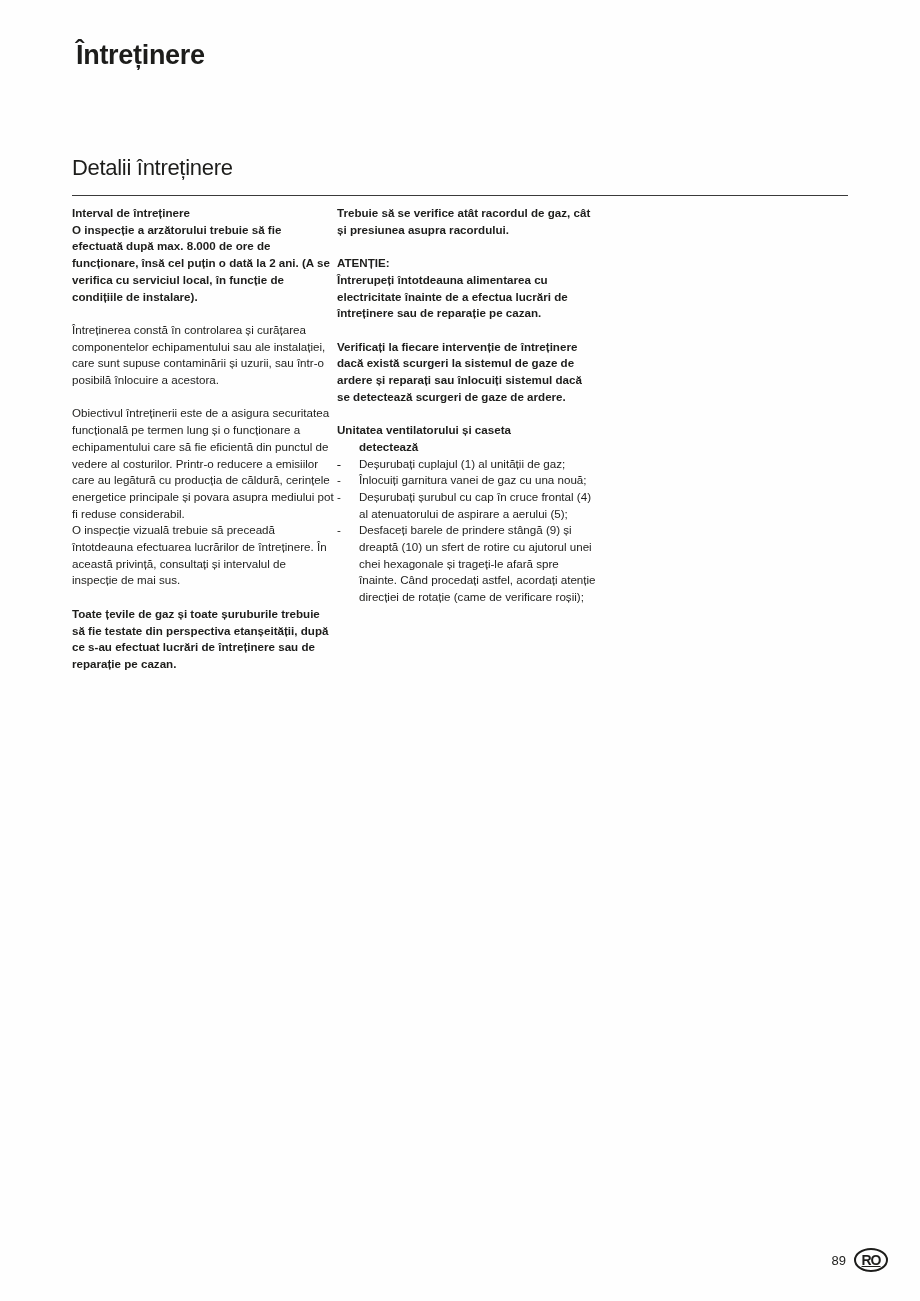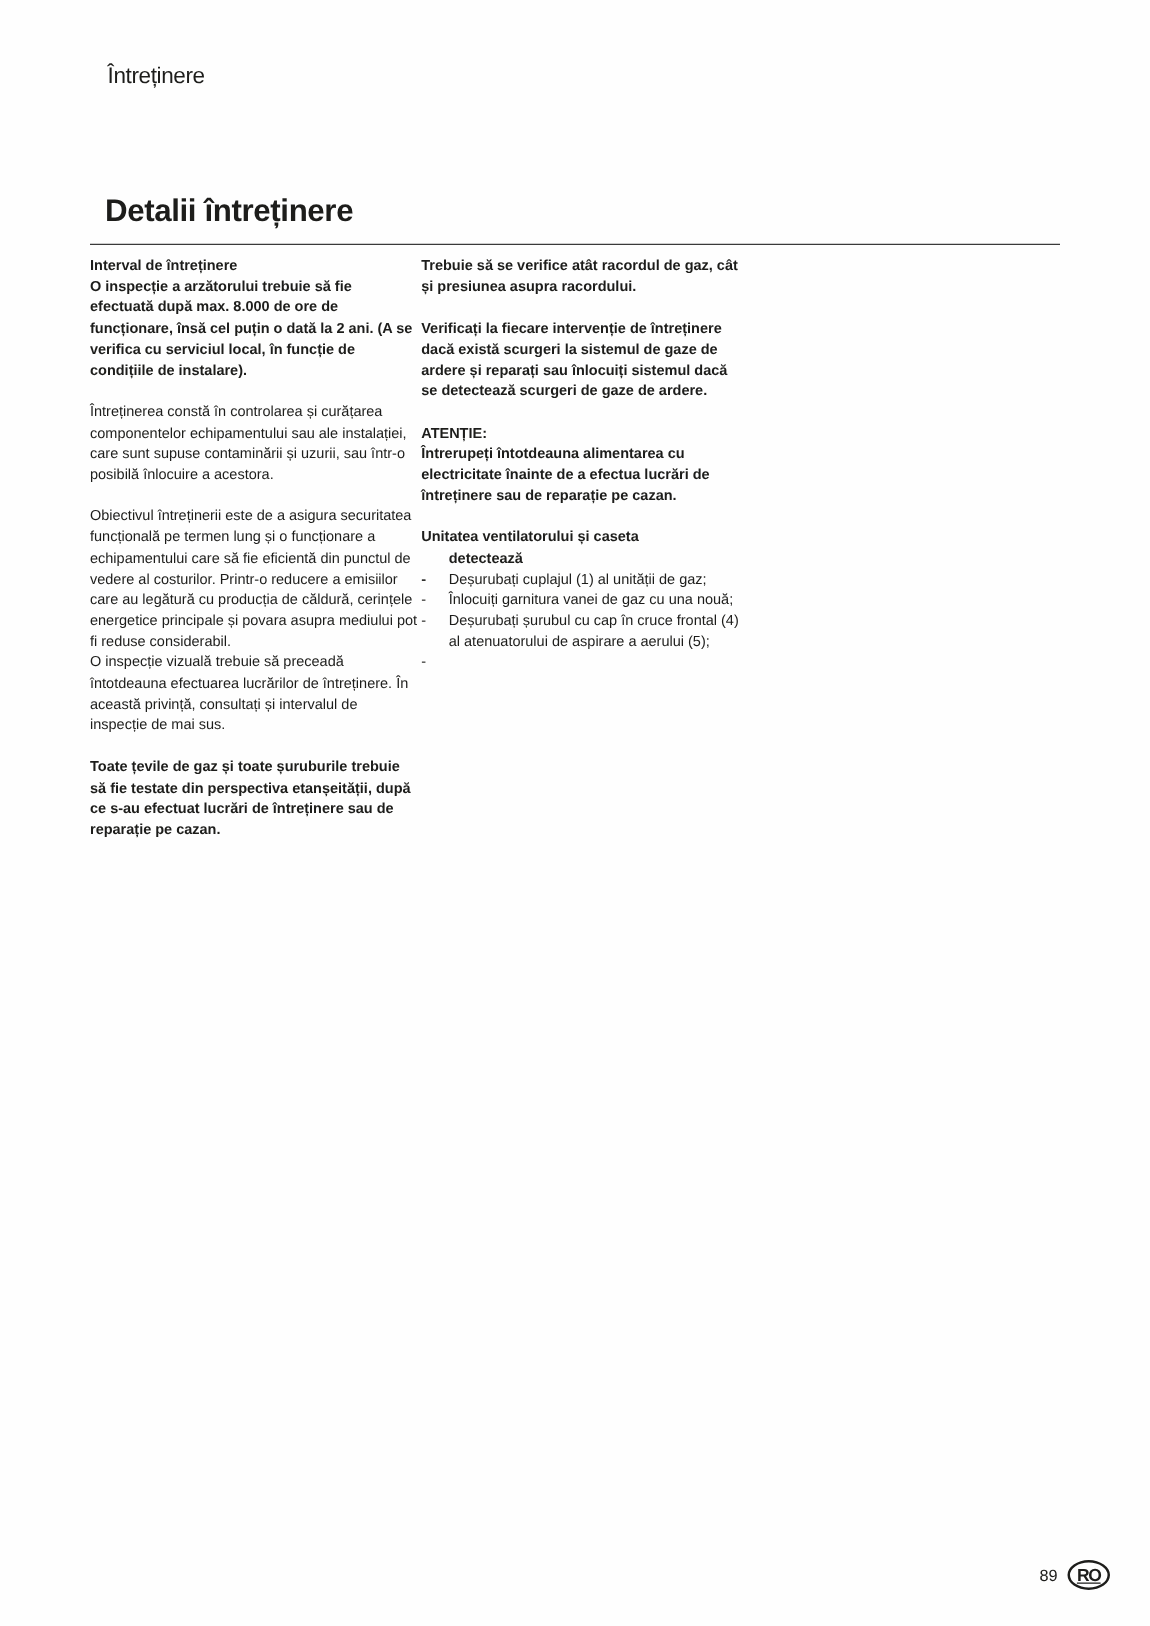--- a/index.html
+++ b/index.html
@@ -1,19 +1,19 @@
 <!DOCTYPE html>
 <html><head>
   <meta charset="utf-8">
   <style>
     html, body { margin: 0; padding: 0; background: #fefefe; }
     body { width: 920px; height: 1301px; position: relative; overflow: hidden;
            font-family: "Liberation Sans", sans-serif; color: #1d1d1b; }
-    .page-title { position: absolute; left: 72px; top: 36px; font-size: 18px; font-weight: normal; letter-spacing: -0.3px; margin: 14px; }
-    .section-title { position: absolute; left: 84px; top: 155px; font-size: 25px; font-weight: bold; letter-spacing: -0.3px; margin: 0; }
+    .page-title { position: absolute; left: 72px; top: 36px; font-size: 27px; font-weight: bold; letter-spacing: -0.3px; margin: 4px; }
+    .section-title { position: absolute; left: 72px; top: 155px; font-size: 22px; font-weight: normal; letter-spacing: -0.3px; margin: 0; }
     .rule { position: absolute; left: 72px; top: 195px; width: 776px; height: 0; border-top: 1.6px solid #3a3a3a; }
     .col { position: absolute; top: 205px; width: 262px; font-size: 11.6px; line-height: 16.7px; }
     .col-1 { left: 72px; }
     .col-2 { left: 337px; width: 260px; }
     .p { margin: 0 0 16.7px 0; white-space: pre-line; }
     .b { font-weight: bold; }
     .sub { display: block; padding-left: 22px; }
     ul.steps { list-style: none; margin: 0; padding: 0; }
     ul.steps li { position: relative; padding-left: 22px; }
     ul.steps li .dash { position: absolute; left: 0; top: 0; }
@@ -30,28 +30,28 @@
 
 <div class="col col-1">
   <div class="p b"><span>Interval de întreținere</span><br><span>O inspecție a arzătorului trebuie să fie efectuată după max. 8.000 de ore de funcționare, însă cel puțin o dată la 2 ani. (A se verifica cu serviciul local, în funcție de condițiile de instalare).</span></div>
   <div class="p">Întreținerea constă în controlarea și curățarea componentelor echipamentului sau ale instalației, care sunt supuse contaminării și uzurii, sau într-o posibilă înlocuire a acestora.</div>
   <div class="p"><span>Obiectivul întreținerii este de a asigura securitatea funcțională pe termen lung și o funcționare a echipamentului care să fie eficientă din punctul de vedere al costurilor. Printr-o reducere a emisiilor care au legătură cu producția de căldură, cerințele energetice principale și povara asupra mediului pot fi reduse considerabil.</span><br><span>O inspecție vizuală trebuie să preceadă întotdeauna efectuarea lucrărilor de întreținere. În această privință, consultați și intervalul de inspecție de mai sus.</span></div>
   <div class="p b">Toate țevile de gaz și toate șuruburile trebuie să fie testate din perspectiva etanșeității, după ce s-au efectuat lucrări de întreținere sau de reparație pe cazan.</div>
 </div>
 
 <div class="col col-2">
   <div class="p b">Trebuie să se verifice atât racordul de gaz, cât și presiunea asupra racordului.</div>
+  <div class="p b"><span>ATENȚIE:</span><br><span>Întrerupeți întotdeauna alimentarea cu electricitate înainte de a efectua lucrări de întreținere sau de reparație pe cazan.</span></div>
   <div class="p b">Verificați la fiecare intervenție de întreținere dacă există scurgeri la sistemul de gaze de ardere și reparați sau înlocuiți sistemul dacă se detectează scurgeri de gaze de ardere.</div>
-  <div class="p b"><span>ATENȚIE:</span><br><span>Întrerupeți întotdeauna alimentarea cu electricitate înainte de a efectua lucrări de întreținere sau de reparație pe cazan.</span></div>
   <div class="b"><span>Unitatea ventilatorului și caseta</span><span class="sub">detectează</span></div>
   <ul class="steps">
     <li><span class="dash">-</span></li>
     <li><span class="dash">-</span><span>Deșurubați cuplajul (1) al unității de gaz;</span></li>
     <li><span class="dash">-</span><span>Înlocuiți garnitura vanei de gaz cu una nouă;</span></li>
     <li><span class="dash">-</span><span>Deșurubați șurubul cu cap în cruce frontal (4) al atenuatorului de aspirare a aerului (5);</span></li>
-    <li><span class="dash">-</span></li>
+    <li><span class="dash">-</span><span>Desfaceți barele de prindere stângă (9) și dreaptă (10) un sfert de rotire cu ajutorul unei chei hexagonale și trageți-le afară spre înainte. Când procedați astfel, acordați atenție direcției de rotație (came de verificare roșii);</span></li>
   </ul>
 </div>
 
 <div class="footer">
   <span class="page-num">89</span>
   <span class="lang-badge">RO</span>
 </div>
 
 </body></html>

